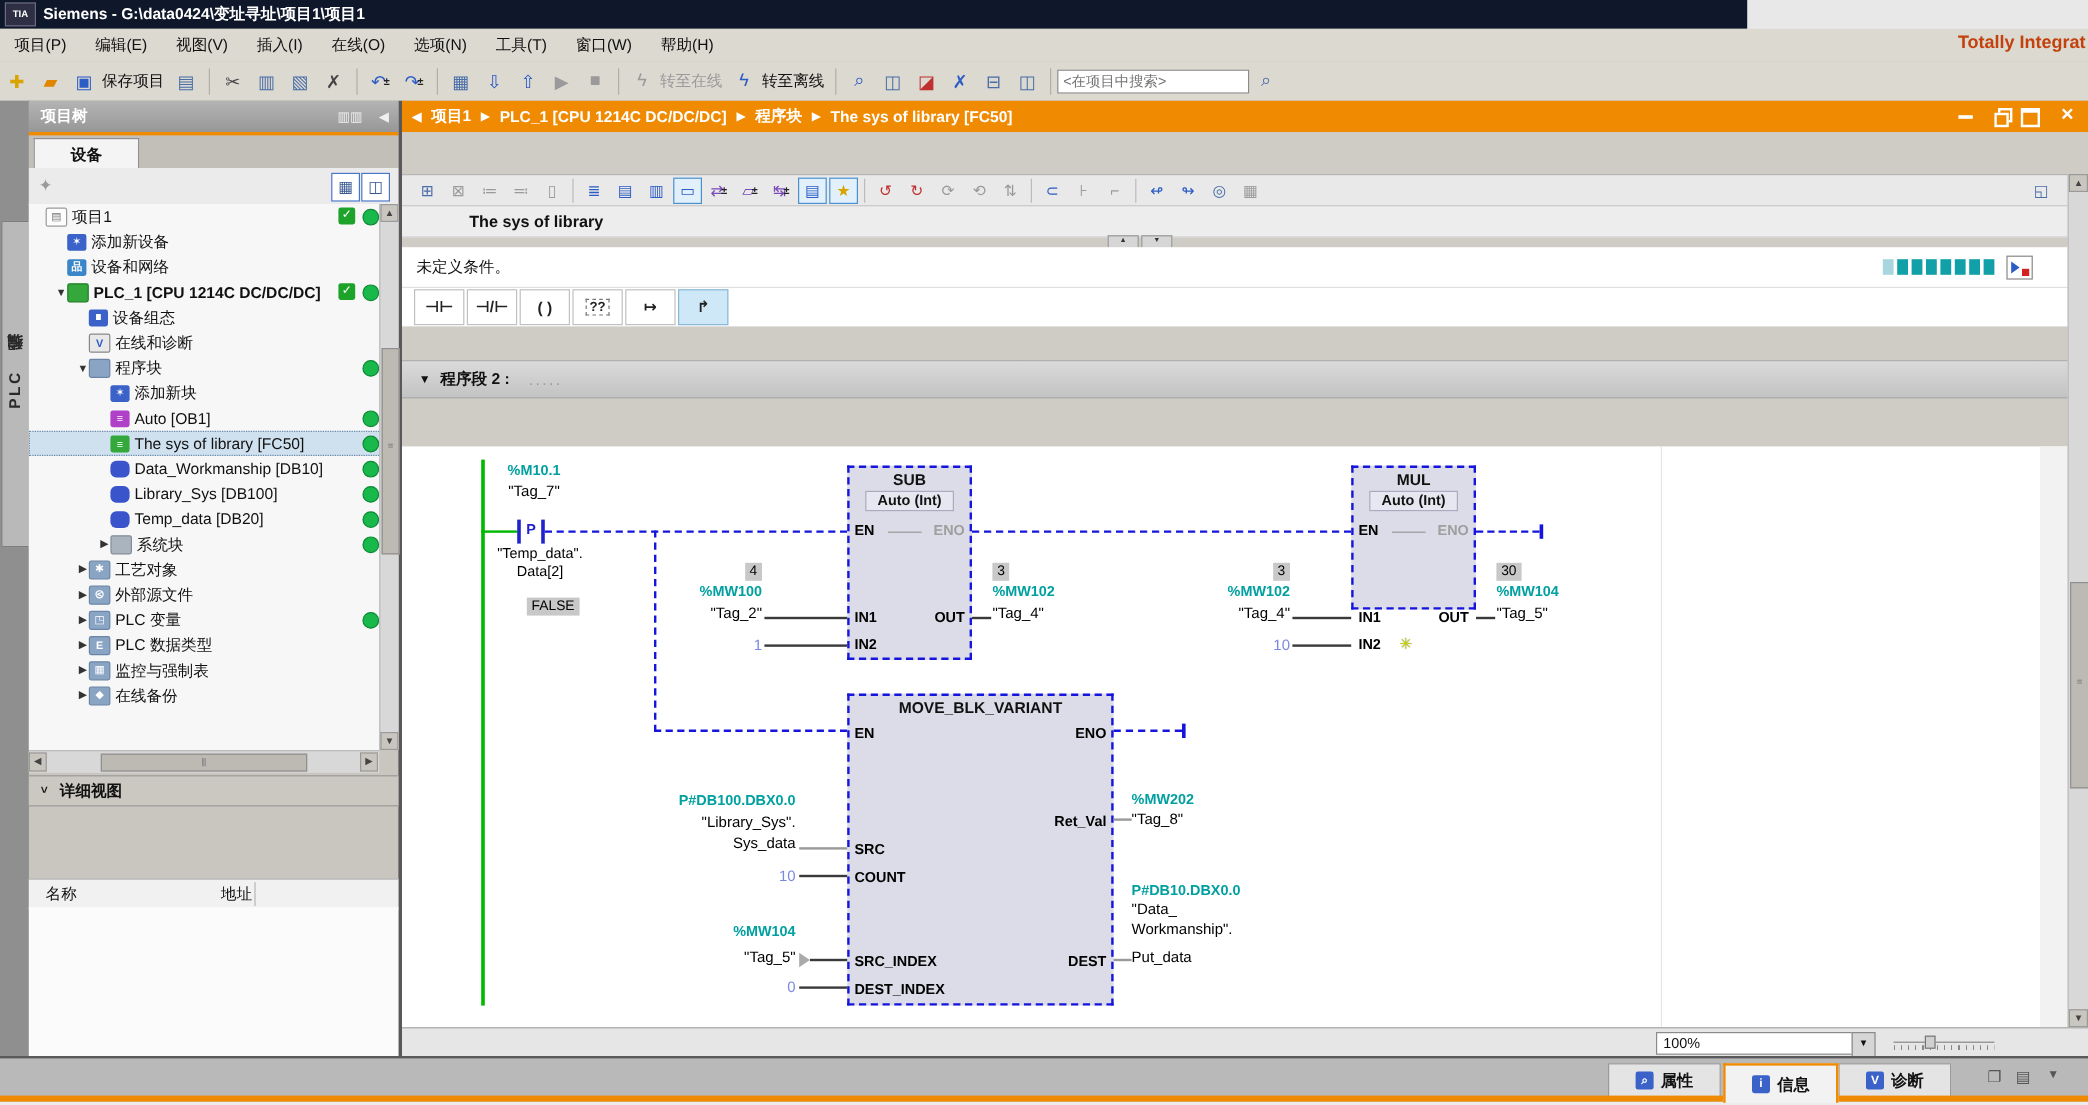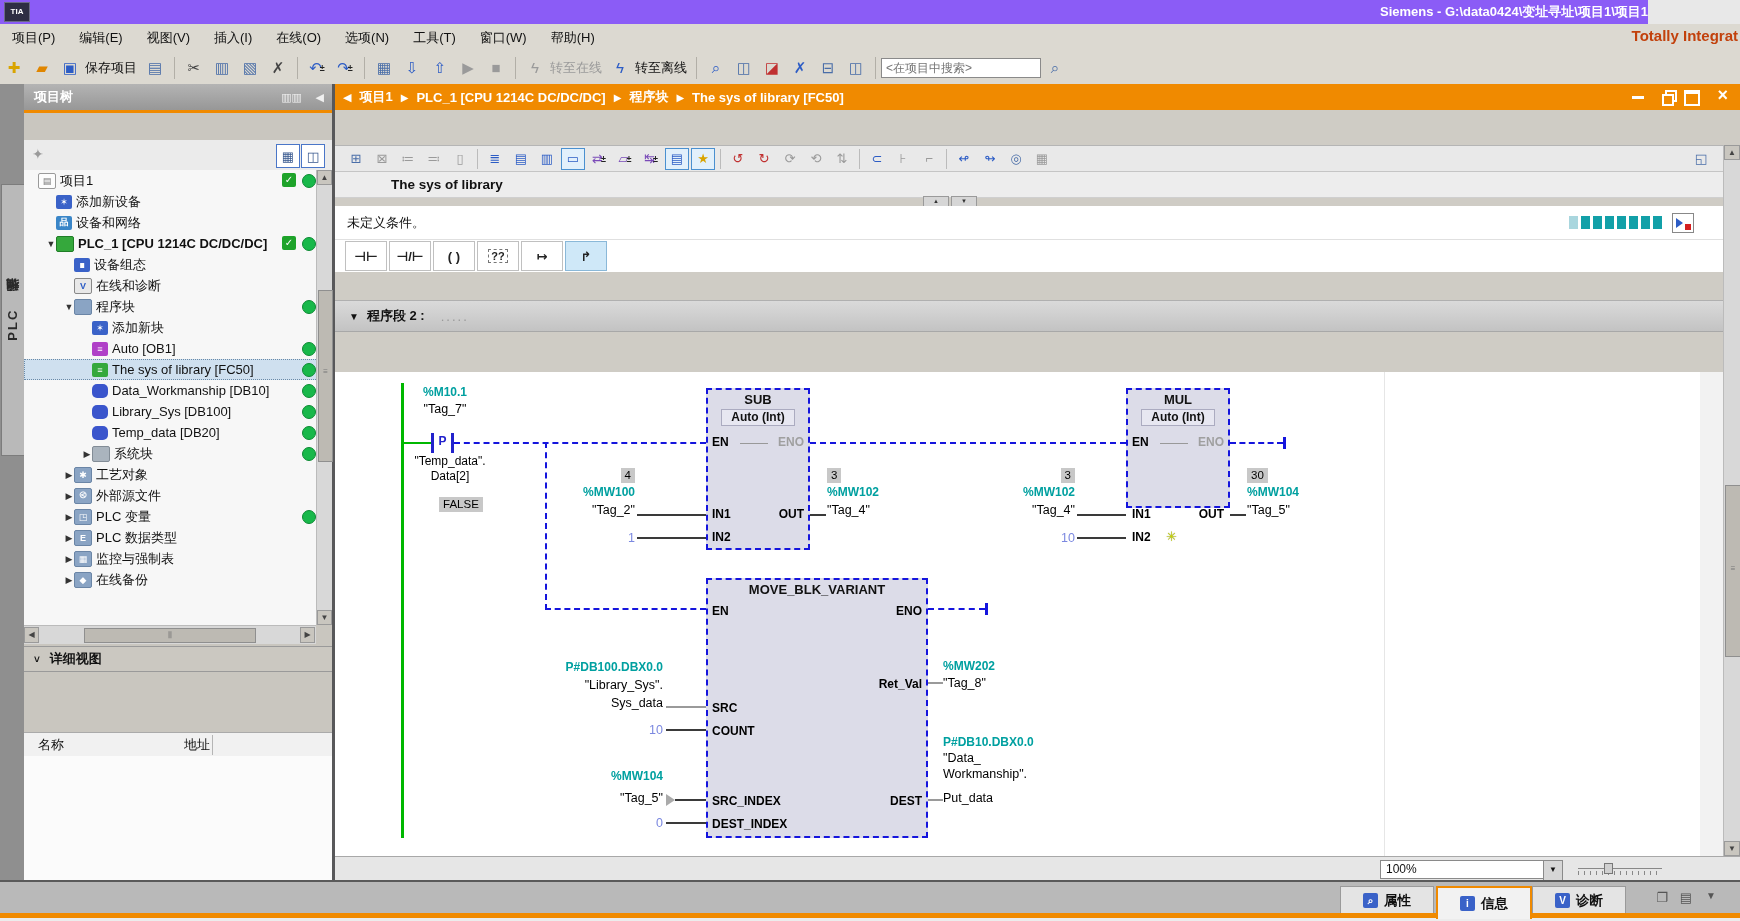--- a/index.html
+++ b/index.html
@@ -1,20 +1,20 @@
 <!DOCTYPE html>
 <html><head>
 <meta charset="utf-8">
 <style>
   html,body{margin:0;padding:0;}
   body{width:1740px;height:921px;position:relative;overflow:hidden;
        font-family:"Liberation Sans","DejaVu Sans",sans-serif;background:#e8e8e8;font-size:13px;color:#111;}
   .abs{position:absolute;}
   
-  #titlebar{left:0;top:0;width:1648px;height:24px;background:#8b5cf6;color:#fff;display:flex;align-items:center;justify-content:space-between;}
+  #titlebar{left:0;top:0;width:1456px;height:24px;background:#0f172a;color:#fff;display:flex;align-items:center;}
   #applogo{width:24px;height:18px;margin:0 6px 0 4px;background:#2e2e44;border:1px solid #6a6a86;color:#fff;
            font-size:8px;font-weight:bold;text-align:center;line-height:18px;}
   #menubar{left:0;top:24px;width:1740px;height:27px;background:#dcd9d1;border-bottom:1px solid #b9b6ae;display:flex;align-items:center;}
   #menubar .mi{padding:0 12px;height:100%;display:flex;align-items:center;cursor:default;}
   #brand{position:absolute;right:2px;top:3px;font-weight:bold;font-size:15px;color:#c2410c;white-space:nowrap;}
   #toolbar{left:0;top:51px;width:1740px;height:33px;background:#dcd9d1;border-bottom:1px solid #8f8c85;display:flex;align-items:center;}
   .tbi{width:24px;height:22px;margin:0 1px;display:inline-flex;align-items:center;justify-content:center;font-size:15px;border:1px solid transparent;}
   .tbsep{width:1px;height:22px;background:#b2afa7;margin:0 5px;}
   .tblabel{font-size:13px;margin:0 4px 0 1px;}
   .gray{color:#9a9a9a!important;}
@@ -182,20 +182,23 @@
   </div>
 </div>
 
 <div class="abs" id="treepanel">
   <div class="pn-header">
     <span>项目树</span>
     <span style="position:absolute;right:30px;color:#f0f0f0;font-size:11px;">▥▥</span>
     <span style="position:absolute;right:8px;color:#f0f0f0;font-size:11px;">◀</span>
   </div>
   <div class="pn-orange"></div>
+  <div class="pn-tabs">
+    <div class="pn-tab">设备</div>
+  </div>
   <div class="pn-toolbar">
     <span style="position:absolute;left:8px;top:6px;color:#9a9a9a;font-size:14px;">✦</span>
     <div class="minibtn" style="left:252px;">▦</div>
     <div class="minibtn" style="left:277px;">◫</div>
   </div>
 
   <div id="treebody">
     <div class="trow" style="padding-left:4px">
       <span class="texp"></span>
         <span class="ticon i-doc">▤</span>

